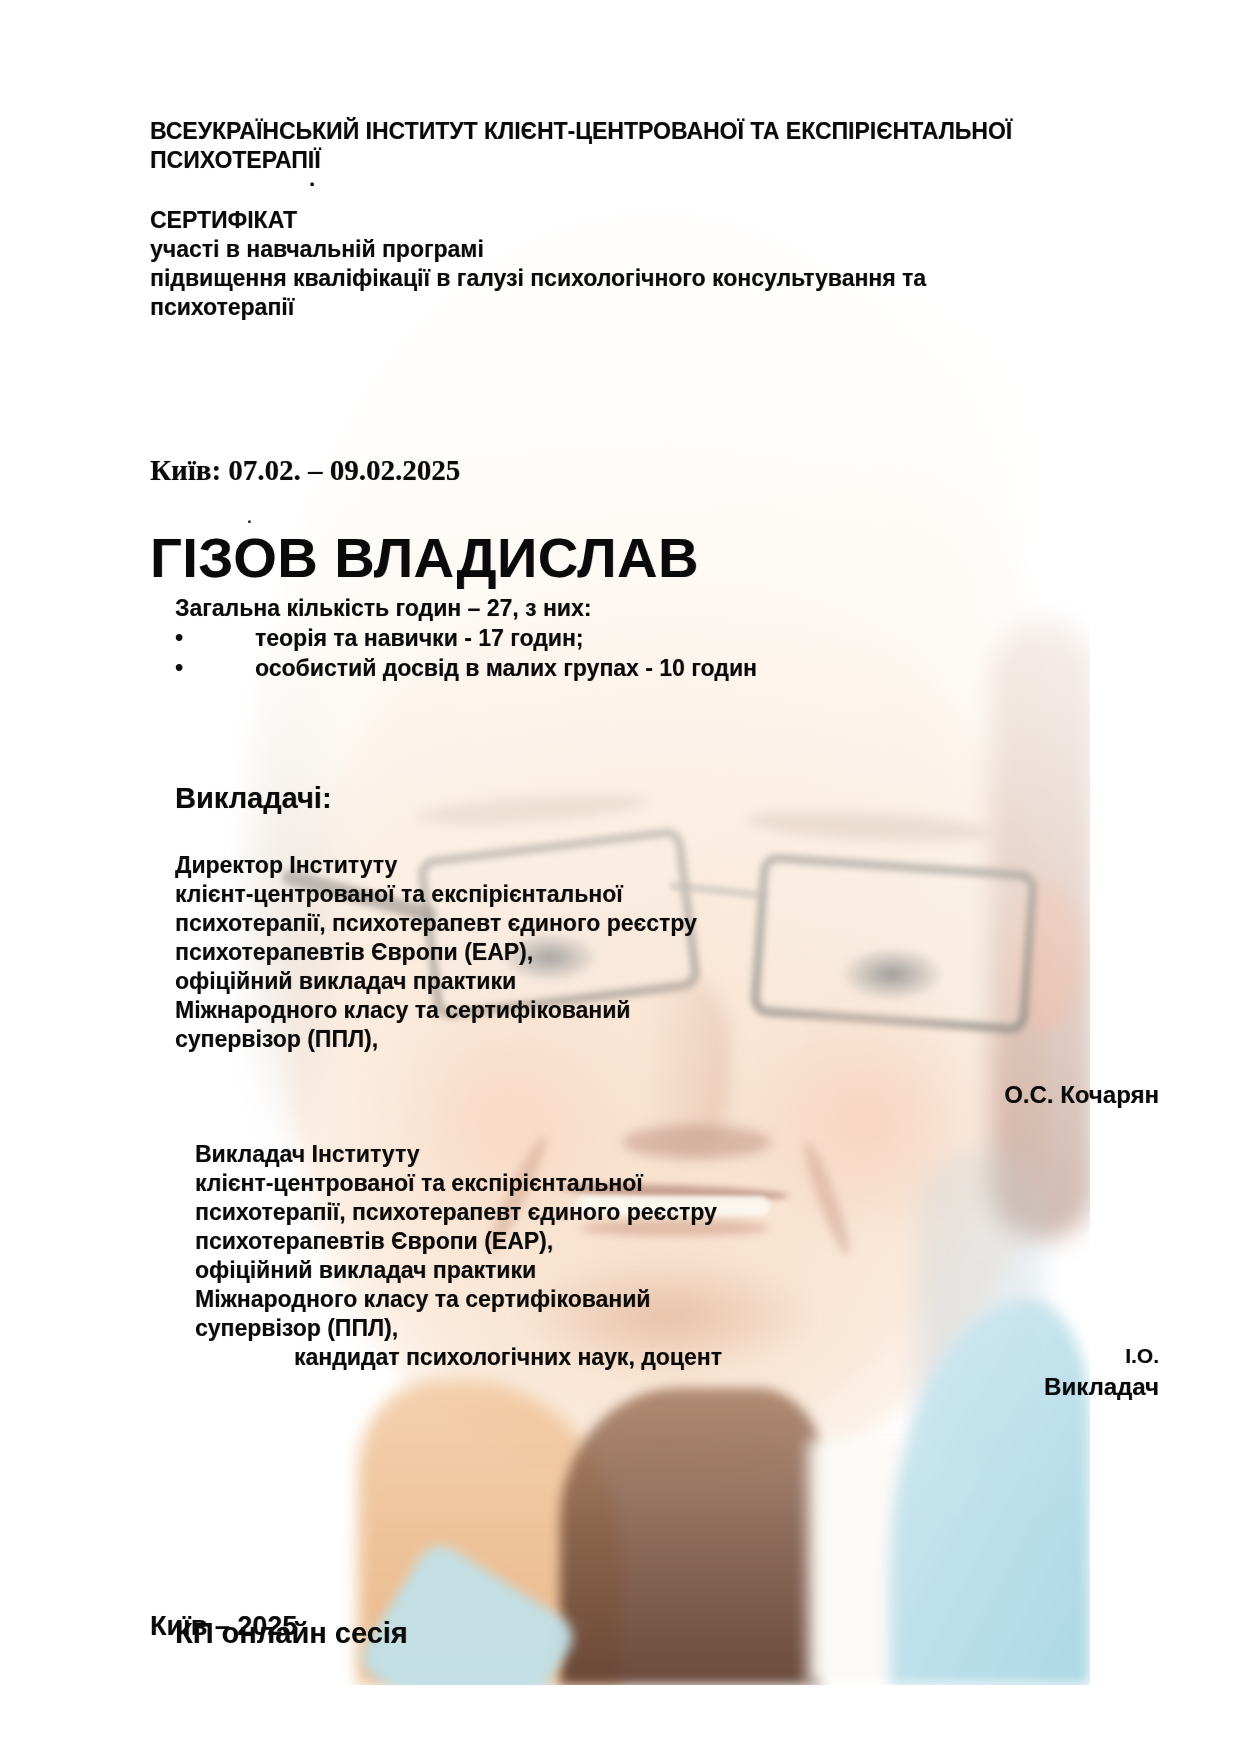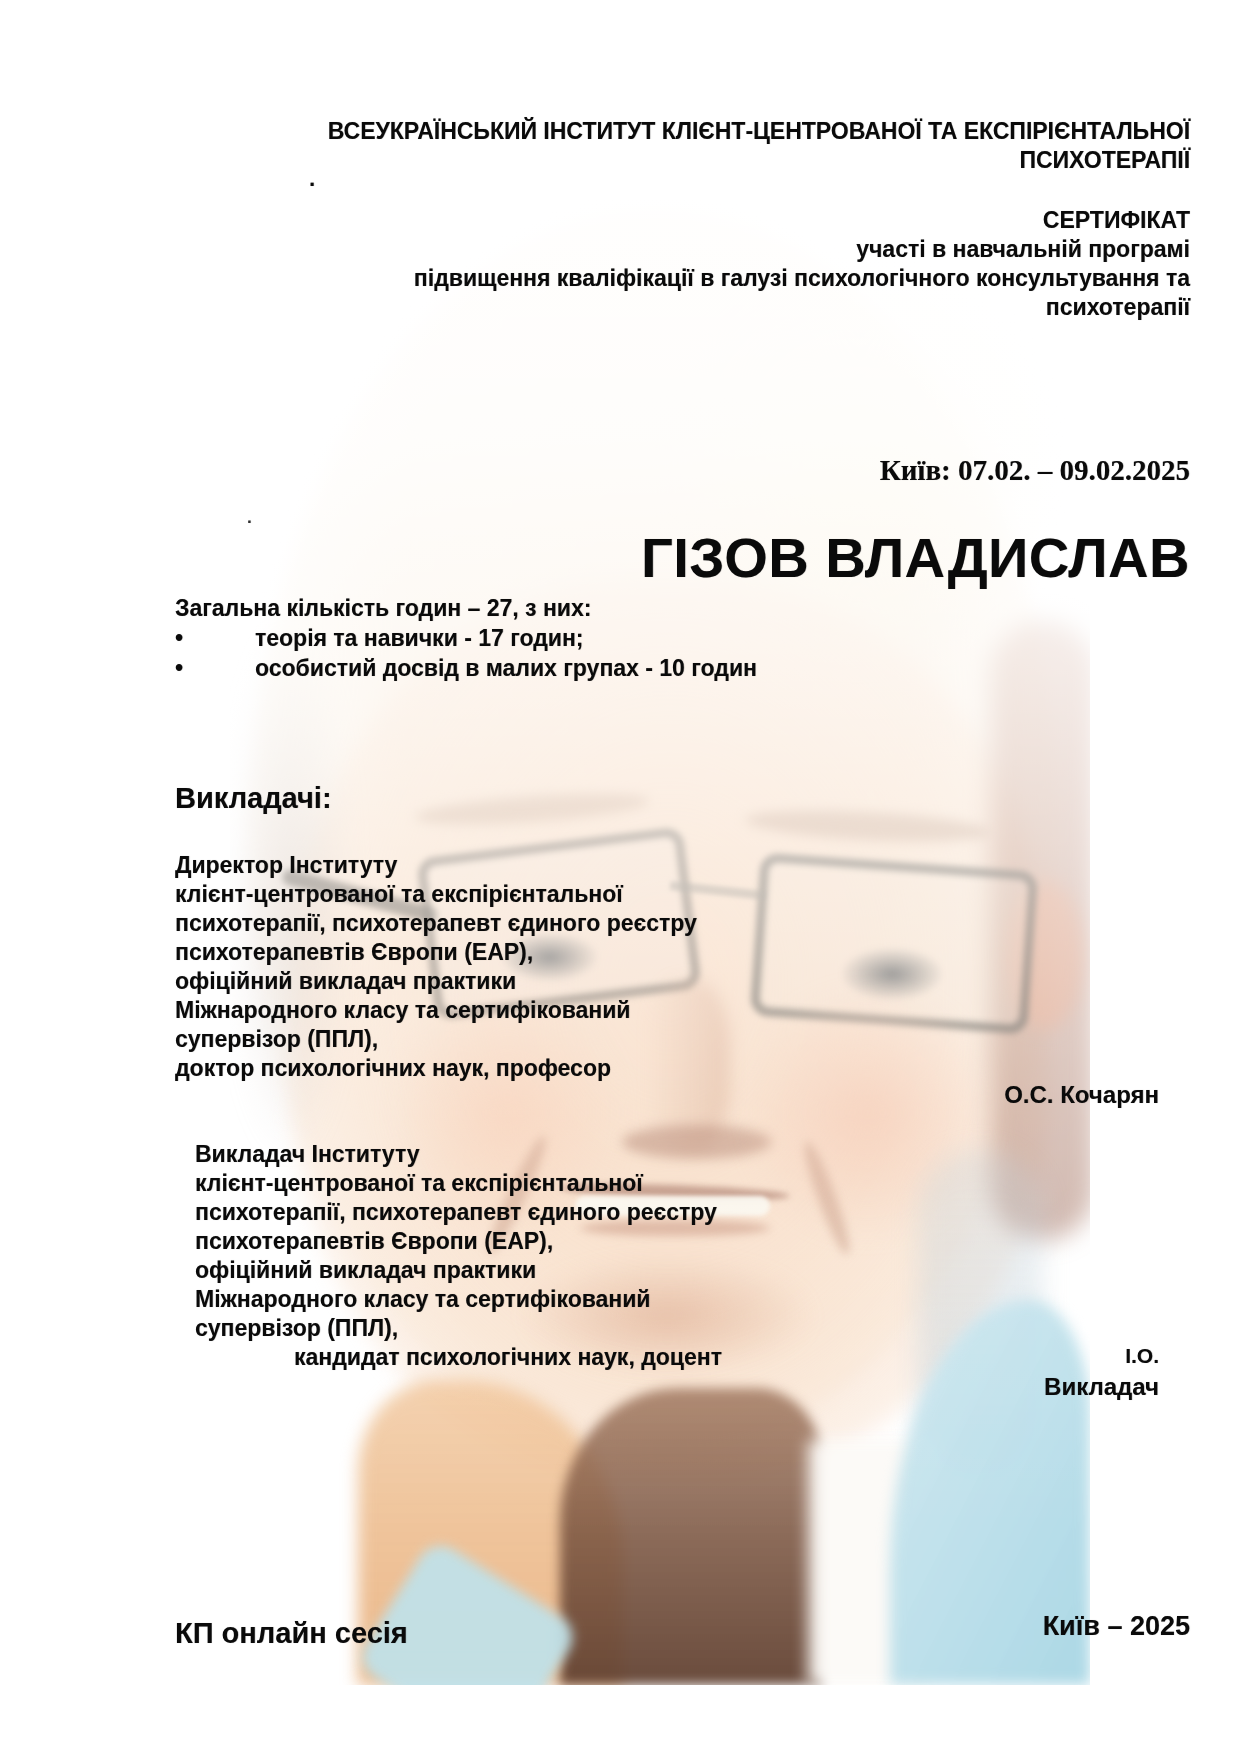--- a/index.html
+++ b/index.html
@@ -7,21 +7,21 @@
     position:relative;
     width:1240px;height:1755px;
     background:#ffffff;
     overflow:hidden;
     font-family:"Liberation Sans","DejaVu Sans",sans-serif;
     font-weight:700;
     color:#070707;
   }
   .t{position:absolute;font-weight:700;color:#0a0a0a;}
   .t div{white-space:nowrap;}
-  .center-col{left:150px;width:1040px;text-align:right;}
+  .center-col{left:150px;width:1040px;text-align:left;}
   .left-col{left:175px;text-align:left;}
   .right-al{right:81px;}
   .soft{text-shadow:0.4px 0.4px 0.7px rgba(0,0,0,0.35);}
 
   .hdr{top:117px;font-size:23px;line-height:29px;}
   .cert{top:206px;font-size:23px;line-height:29px;}
   .date{top:454px;font-size:29px;font-family:Liberation Serif, serif;}
   .pname{top:525px;font-size:56px;letter-spacing:0.5px;}
   .hours{top:593px;font-size:23px;line-height:30px;width:900px;}
   .bullet-row{position:relative;padding-left:80px;}
@@ -187,21 +187,20 @@
     <div class="t left-col teachers-h soft">Викладачі:</div>
 
     <div class="t left-col block1 soft">
       <div>Директор Інституту</div>
       <div>клієнт-центрованої та експірієнтальної</div>
       <div>психотерапії, психотерапевт єдиного реєстру</div>
       <div>психотерапевтів Європи (ЕАР),</div>
       <div>офіційний викладач практики</div>
       <div>Міжнародного класу та сертифікований</div>
       <div>супервізор (ППЛ),</div>
-      <div>доктор психологічних наук, професор</div>
     </div>
 
     <div class="t right-al sig1 soft">О.С. Кочарян</div>
 
     <div class="t left-col block2 soft">
       <div>Викладач Інституту</div>
       <div>клієнт-центрованої та експірієнтальної</div>
       <div>психотерапії, психотерапевт єдиного реєстру</div>
       <div>психотерапевтів Європи (ЕАР),</div>
       <div>офіційний викладач практики</div>

